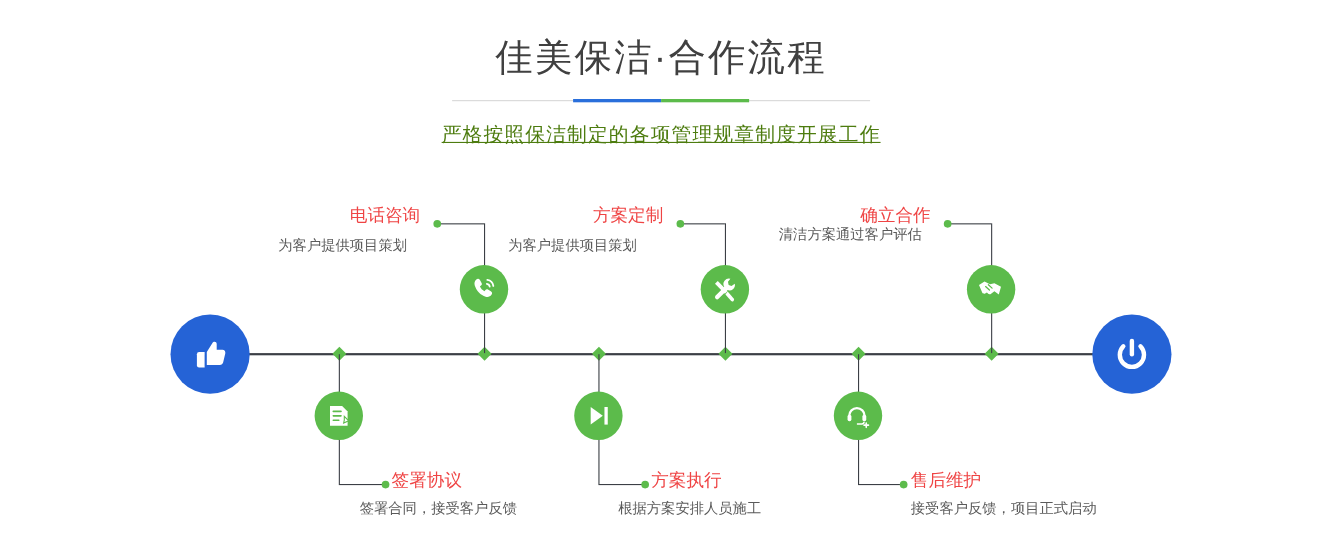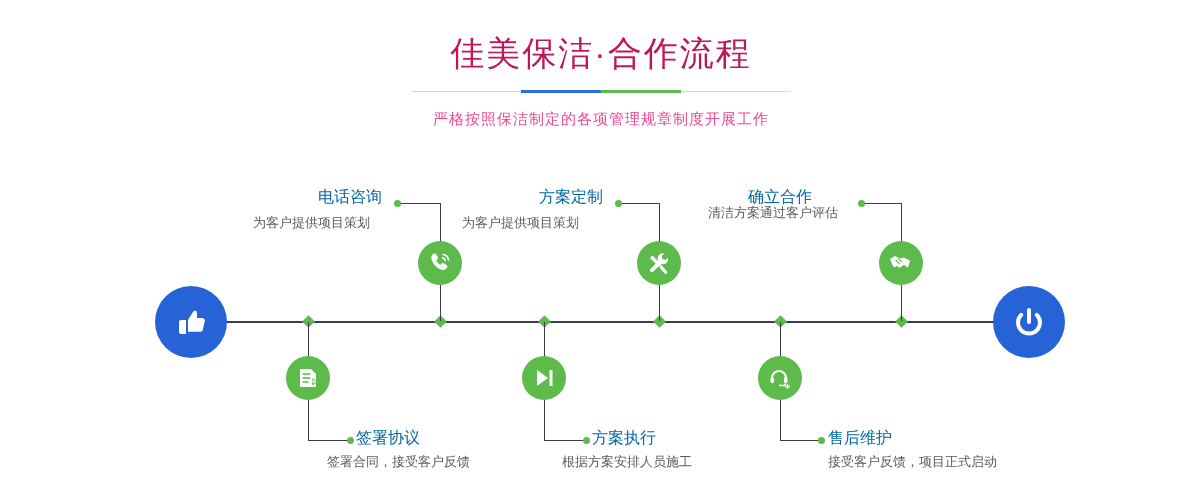--- a/index.html
+++ b/index.html
@@ -24,21 +24,21 @@
   .header {
     position: absolute;
     top: 30px;
     left: 0;
     width: 1202px;
     text-align: center;
   }
   .title {
     font-size: 34px;
     letter-spacing: 2px;
-    color: #be185d;
+    color: #404040;
     font-weight: normal;
     line-height: 46px;
     margin: 0;
   }
   .rule-wrap {
     position: relative;
     width: 380px;
     height: 12px;
     margin: 10px auto 0 auto;
   }
@@ -60,24 +60,25 @@
   }
   .rule-seg-green {
     position: absolute;
     top: 4px;
     left: 190px;
     width: 80px;
     height: 3px;
     background: #5cbb4b;
   }
   .subtitle {
-    font-size: 15px;
-    color: #ec4899;
+    font-size: 18px;
+    color: #4d7c0f;
     margin-top: 12px;
     letter-spacing: 1px;
+    text-decoration: underline;
   }
 
   
   .axis {
     position: absolute;
     top: 321px;
     left: 157px;
     width: 888px;
     height: 2px;
     background: #3b3f45;
@@ -138,21 +139,21 @@
     align-items: center;
     justify-content: center;
     box-shadow: 0 0 0 0 rgba(0,0,0,0);
   }
   .badge svg { display: block; }
 
   
   .lbl-title {
     position: absolute;
     font-size: 16px;
-    color: #0369a1;
+    color: #ef4444;
     white-space: nowrap;
     line-height: 20px;
   }
   .lbl-desc {
     position: absolute;
     font-size: 13px;
     color: #5a5a5a;
     white-space: nowrap;
     line-height: 18px;
   }
@@ -260,21 +261,21 @@
   <div class="hline" style="left:861px; top:203px; width:40px;"></div>
   <div class="dot" style="left:858px; top:200px;"></div>
   <div class="badge" style="left:879px; top:241px;">
     <span>
       <svg width="26" height="26" viewBox="0 0 26 26">
         <path d="M2 9 l5 -3 l5 2.5 l4 -1 l6 3.2 l-2 7 l-4 -3 l-3 2.4 c-1 0.8 -2.3 0.6 -3.1 -0.4 l-0.7 -0.9 l-1.6 1 c-1 0.6 -2.2 0.2 -2.7 -0.8 L2 9 z" fill="#ffffff"></path>
         <path d="M8 10.5 l3.5 3.2 M10.5 8.8 l3.4 3.1" stroke="#5cbb4b" stroke-width="1.1" stroke-linecap="round"></path>
       </svg>
     </span>
   </div>
-  <div class="lbl-title" style="left:748px; top:187px;">确立合作</div>
+  <div class="lbl-title" style="left:782px; top:187px;">确立合作</div>
   <div class="lbl-desc" style="left:708px; top:204px;">清洁方案通过客户评估</div>
 
   <div class="diamond" style="left:776px;"></div>
   <div class="vline" style="left:780px; top:322px; height:118px;"></div>
   <div class="hline" style="left:780px; top:440px; width:40px;"></div>
   <div class="dot" style="left:818px; top:437px;"></div>
   <div class="badge" style="left:758px; top:356px;">
     <span>
       <svg width="24" height="24" viewBox="0 0 24 24">
         <path d="M4 12 a7 7 0 0 1 14 0" stroke="#ffffff" stroke-width="2" fill="none"></path>

